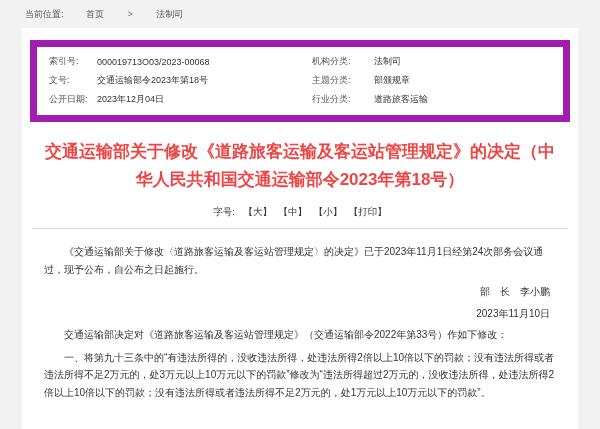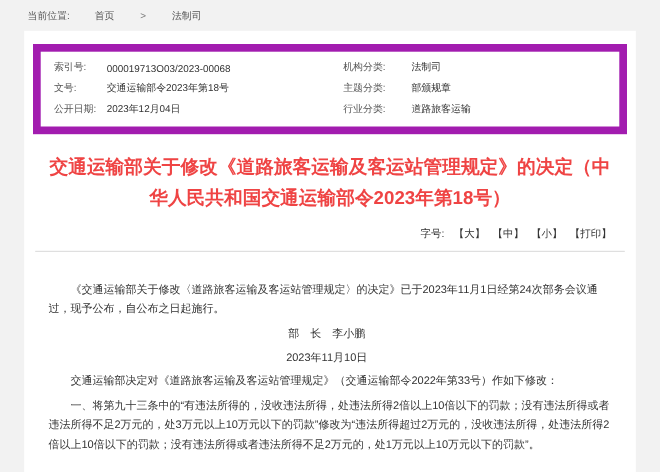--- a/index.html
+++ b/index.html
@@ -41,37 +41,37 @@
   .meta-row .v2 { flex: 1; }
   .doc-title {
     color: #ef4444;
     font-size: 17px;
     font-weight: bold;
     text-align: center;
     line-height: 28px;
     margin: 16px 14px 12px;
   }
   .font-row {
-    text-align: right;
+    text-align: center;
     font-size: 9.5px;
     color: #333;
     padding: 0 12px 9px;
-    margin: 12px 2px;
+    margin: 0 2px;
     border-bottom: 1px solid #dcdcdc;
   }
   .font-row .fr-label { color: #333; margin-right: 2px; }
   .font-row span.ctrl { margin-left: 4px; cursor: pointer; }
   .content {
     padding: 14px 14px 0;
     font-size: 10px;
     color: #333;
     line-height: 17.5px;
   }
   .content p { text-indent: 2em; margin-bottom: 5px; }
-  .content p.right { text-align: center; text-indent: 0; padding-right: 6px; margin-bottom: 4px; }
+  .content p.right { text-align: right; text-indent: 0; padding-right: 6px; margin-bottom: 4px; }
   .content p.center { text-align: center; text-indent: 0; margin-bottom: 5px; }
   .content p.sig { margin-top: 3px; }
 </style>
 </head>
 <body>
 
 <div class="breadcrumb">
   <span>当前位置:</span>
   <a>首页</a>
   <span class="sep">&gt;</span>

